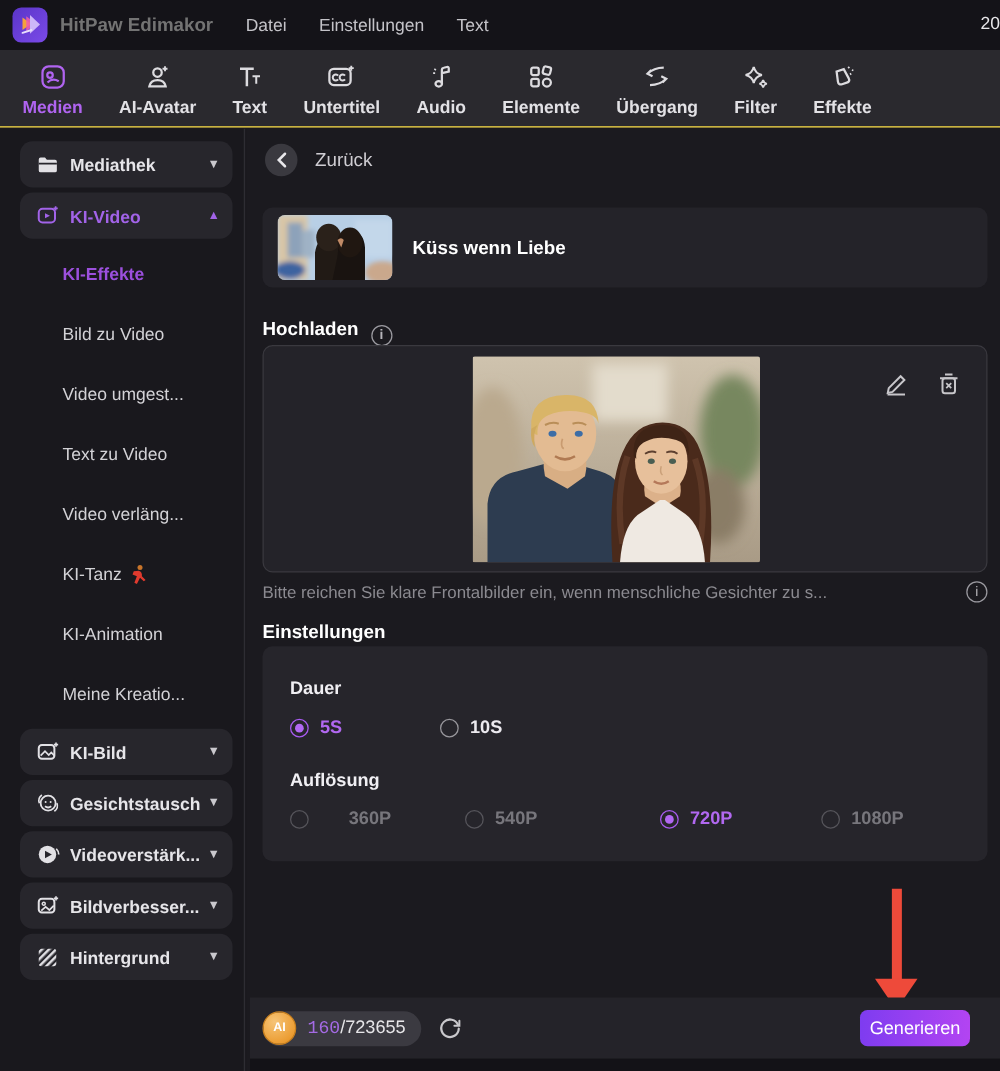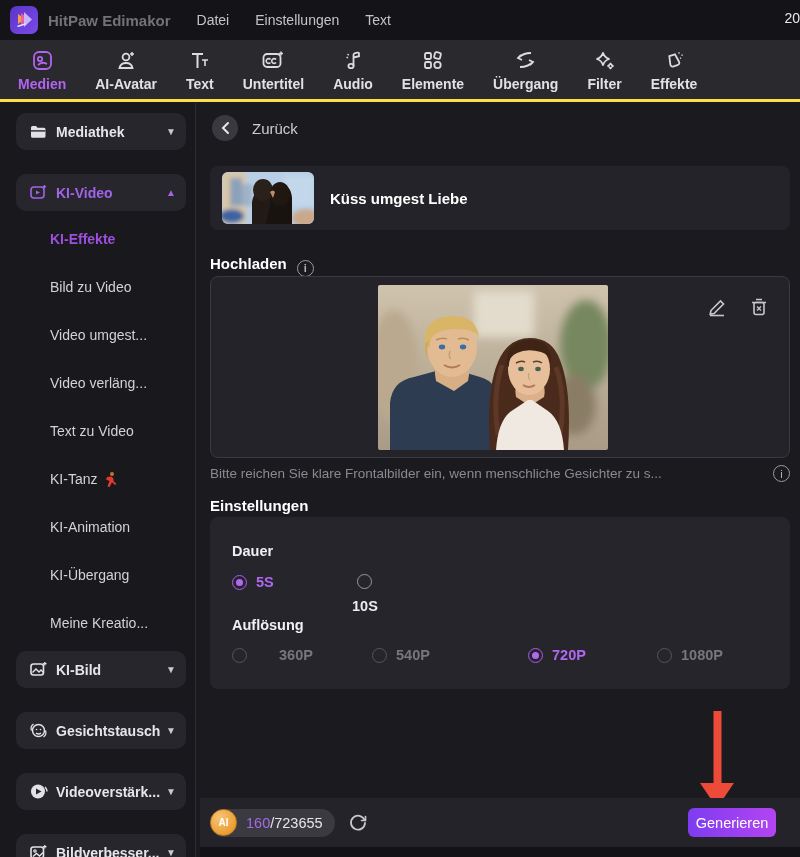--- a/index.html
+++ b/index.html
@@ -9,31 +9,31 @@
 
   
   .titlebar { position:absolute; left:0; top:0; width:800px; height:40px; background:#141318; display:flex; align-items:center; }
   .logo { width:28px; height:28px; margin-left:10px; border-radius:7px; background:linear-gradient(135deg,#5b35c8,#7a4ae8); display:flex; align-items:center; justify-content:center; flex:0 0 auto; }
   .app-title { color:#737373; font-weight:bold; font-size:15px; margin-left:10px; }
   .menu-item { color:#c4c3c8; font-size:14px; margin-left:26px; }
   .menu-item:first-of-type { margin-left:24px; }
   .titlebar-right { position:absolute; right:0; top:10px; color:#e8e7ea; font-size:14px; }
 
   
-  .toolbar { position:absolute; left:0; top:40px; width:800px; height:62px; background:#2a292e; display:flex; align-items:center; padding-left:18px; gap:29px; border-bottom:3px solid #fde047; }
+  .toolbar { position:absolute; left:0; top:40px; width:800px; height:62px; background:#2a292e; display:flex; align-items:center; padding-left:18px; gap:29px; border-bottom:1px solid #fde047; }
   .tab { display:flex; flex-direction:column; align-items:center; gap:4px; color:#e2e1e5; }
   .tab .ticon { height:24px; display:flex; align-items:flex-end; }
   .tab .tlabel { font-size:14px; font-weight:bold; white-space:nowrap; }
   .tab svg { stroke:#dcdbdf; }
   .tab.active { color:#b064f0; }
   .tab.active svg { stroke:#b064f0; }
 
   
   .sidebar { position:absolute; left:0; top:103px; width:196px; height:754px; background:#19181d; border-right:1px solid #2e2d33; padding:10px 0 0 16px; overflow:hidden; }
-  .side-card { width:170px; height:37px; background:#27262c; border-radius:10px; display:flex; align-items:center; padding:0 10px 0 12px; margin-bottom:24px; color:#e6e5e9; }
+  .side-card { width:170px; height:37px; background:#27262c; border-radius:10px; display:flex; align-items:center; padding:0 10px 0 12px; margin-bottom:4px; color:#e6e5e9; }
   .side-card .sicon { width:20px; height:20px; margin-right:8px; display:flex; align-items:center; justify-content:center; flex:0 0 auto; }
   .side-card .slabel { font-size:14px; font-weight:bold; white-space:nowrap; overflow:hidden; flex:1; }
   .side-card .chev { font-size:10px; color:#c9c8cd; margin-left:4px; }
   .side-card.purple { color:#a263e8; margin-bottom:4px; }
   .side-card.purple .chev { color:#a263e8; }
   .sub-list { }
   .sub-item { height:48px; display:flex; align-items:center; padding-left:34px; color:#d3d2d6; font-size:14px; }
   .sub-item.active { color:#9c50dd; font-weight:bold; }
   .lower-cards { margin-top:4px; }
 
@@ -67,21 +67,21 @@
   .rtext { font-size:14.5px; font-weight:bold; color:#eceaef; }
   .radio.selected .rtext { color:#b168f0; }
   .radio.disabled .rtext { color:#77767c; }
 
   .red-arrow { position:absolute; left:500px; top:606px; }
 
   .footer { position:absolute; left:3px; top:695px; width:600px; height:49px; background:#242329; display:flex; align-items:center; }
   .credits-pill { height:28px; background:#3b3a41; border-radius:14px; display:flex; align-items:center; margin-left:10px; padding-right:12px; }
   .coin { width:27px; height:27px; border-radius:50%; background:radial-gradient(circle at 35% 30%,#f6c477,#ec9e34 70%,#d8871f); border:1px solid #c77f1e; display:flex; align-items:center; justify-content:center; color:#fff; font-size:10px; font-weight:bold; flex:0 0 auto; }
   .credits-text { margin-left:9px; font-size:14.5px; }
-  .credits-used { color:#a46ae4; }
+  .credits-used { color:#a46ae4;font-family:Liberation Mono, monospace; }
   .credits-total { color:#e6e5e8; }
   .refresh { margin-left:12px; display:flex; }
   .generate-btn { position:absolute; right:24px; top:10px; width:88px; height:29px; border-radius:6px; background:linear-gradient(90deg,#7e3cf0,#b344f2); color:#fff; font-size:14.5px; display:flex; align-items:center; justify-content:center; border:none; }
   .bottom-strip { position:absolute; left:3px; top:744px; width:600px; height:10px; background:#131217; }
 
   svg { display:block; }
 </style>
 </head>
 <body>
 
@@ -216,33 +216,32 @@
         </svg>
       </span>
       <span class="slabel">KI-Video</span>
       <span class="chev">▲</span>
     </div>
 
     <div class="sub-list">
       <div class="sub-item active">KI-Effekte</div>
       <div class="sub-item">Bild zu Video</div>
       <div class="sub-item">Video umgest...</div>
+      <div class="sub-item">Text zu Video</div>
       <div class="sub-item">Video verläng...</div>
-      <div class="sub-item">Text zu Video</div>
       <div class="sub-item">
         <span>KI-Tanz</span>
         <span class="sicon" style="margin-left:7px;">
           <svg width="15" height="17" viewBox="0 0 15 17">
             <circle cx="8" cy="3" r="2" fill="#c8742a"></circle>
             <path d="M7 5.5 q3 1 2.5 4.5 l3 3 -1.5 1 -3 -2.8 -2.5 5 -2 -1 2 -5.2 -3.5 -1.5 1 -2.5 z" fill="#e03a2e"></path>
           </svg>
         </span>
       </div>
       <div class="sub-item">KI-Animation</div>
-      <div class="sub-item">KI-Übergang</div>
       <div class="sub-item">Meine Kreatio...</div>
     </div>
 
     <div class="lower-cards">
       <div class="side-card">
         <span class="sicon">
           <svg width="19" height="19" viewBox="0 0 19 19" fill="none" stroke="#e2e1e5" stroke-width="1.6">
             <rect x="2" y="4" width="12.5" height="11" rx="2.5"></rect>
             <path d="M3.5 12.5 l3.5 -3.5 l3 3 l2 -2 l2.5 2.5" stroke-width="1.4"></path>
             <path d="M15.8 2 v3.4 M14.1 3.7 h3.4" stroke-width="1.3"></path>
@@ -334,21 +333,21 @@
             <rect x="62" y="4" width="30" height="30" fill="#c3d7ea"></rect>
             <ellipse cx="84" cy="46" rx="14" ry="9" fill="#caa88c"></ellipse>
           </g>
           <path d="M30 52 V30 q2 -12 10 -13 q8 -1 10 8 l2 8 6 19 z" fill="#211a15"></path>
           <ellipse cx="41" cy="18" rx="10" ry="11" fill="#2a211a"></ellipse>
           <path d="M70 52 V26 q-1 -13 -11 -13 q-9 0 -10 10 l-1 10 -4 19 z" fill="#191310"></path>
           <ellipse cx="58" cy="22" rx="10" ry="12" fill="#201711"></ellipse>
           <path d="M48 20 q3 -3 5 0 l-2 6 z" fill="#c08a66"></path>
         </svg>
       </div>
-      <div class="banner-title">Küss umgest Liebe</div>
+      <div class="banner-title">Küss wenn Liebe</div>
     </div>
 
     <div class="section-title" style="left:13px; top:152px;">
       <span>Hochladen</span><span class="info-badge">i</span>
     </div>
 
     <div class="upload-box">
       <div class="upload-img">
         <svg width="230" height="165" viewBox="0 0 230 165" preserveAspectRatio="none">
           <defs>
@@ -417,21 +416,21 @@
 
     <div class="section-title" style="left:13px; top:394px;">Einstellungen</div>
 
     <div class="settings-card">
       <div class="set-label" style="top:26px;">Dauer</div>
 
       <label class="radio selected" style="left:22px; top:57px;">
         <span class="rb"></span>
         <span class="rtext">5S</span>
       </label>
-      <label class="radio" style="left:142px; top:57px;flex-direction:column;">
+      <label class="radio" style="left:142px; top:57px;">
         <span class="rb"></span>
         <span class="rtext">10S</span>
       </label>
 
       <div class="set-label" style="top:100px;">Auflösung</div>
 
       <label class="radio disabled" style="left:22px; top:130px;gap:32px;">
         <span class="rb"></span>
         <span class="rtext">360P</span>
       </label>

